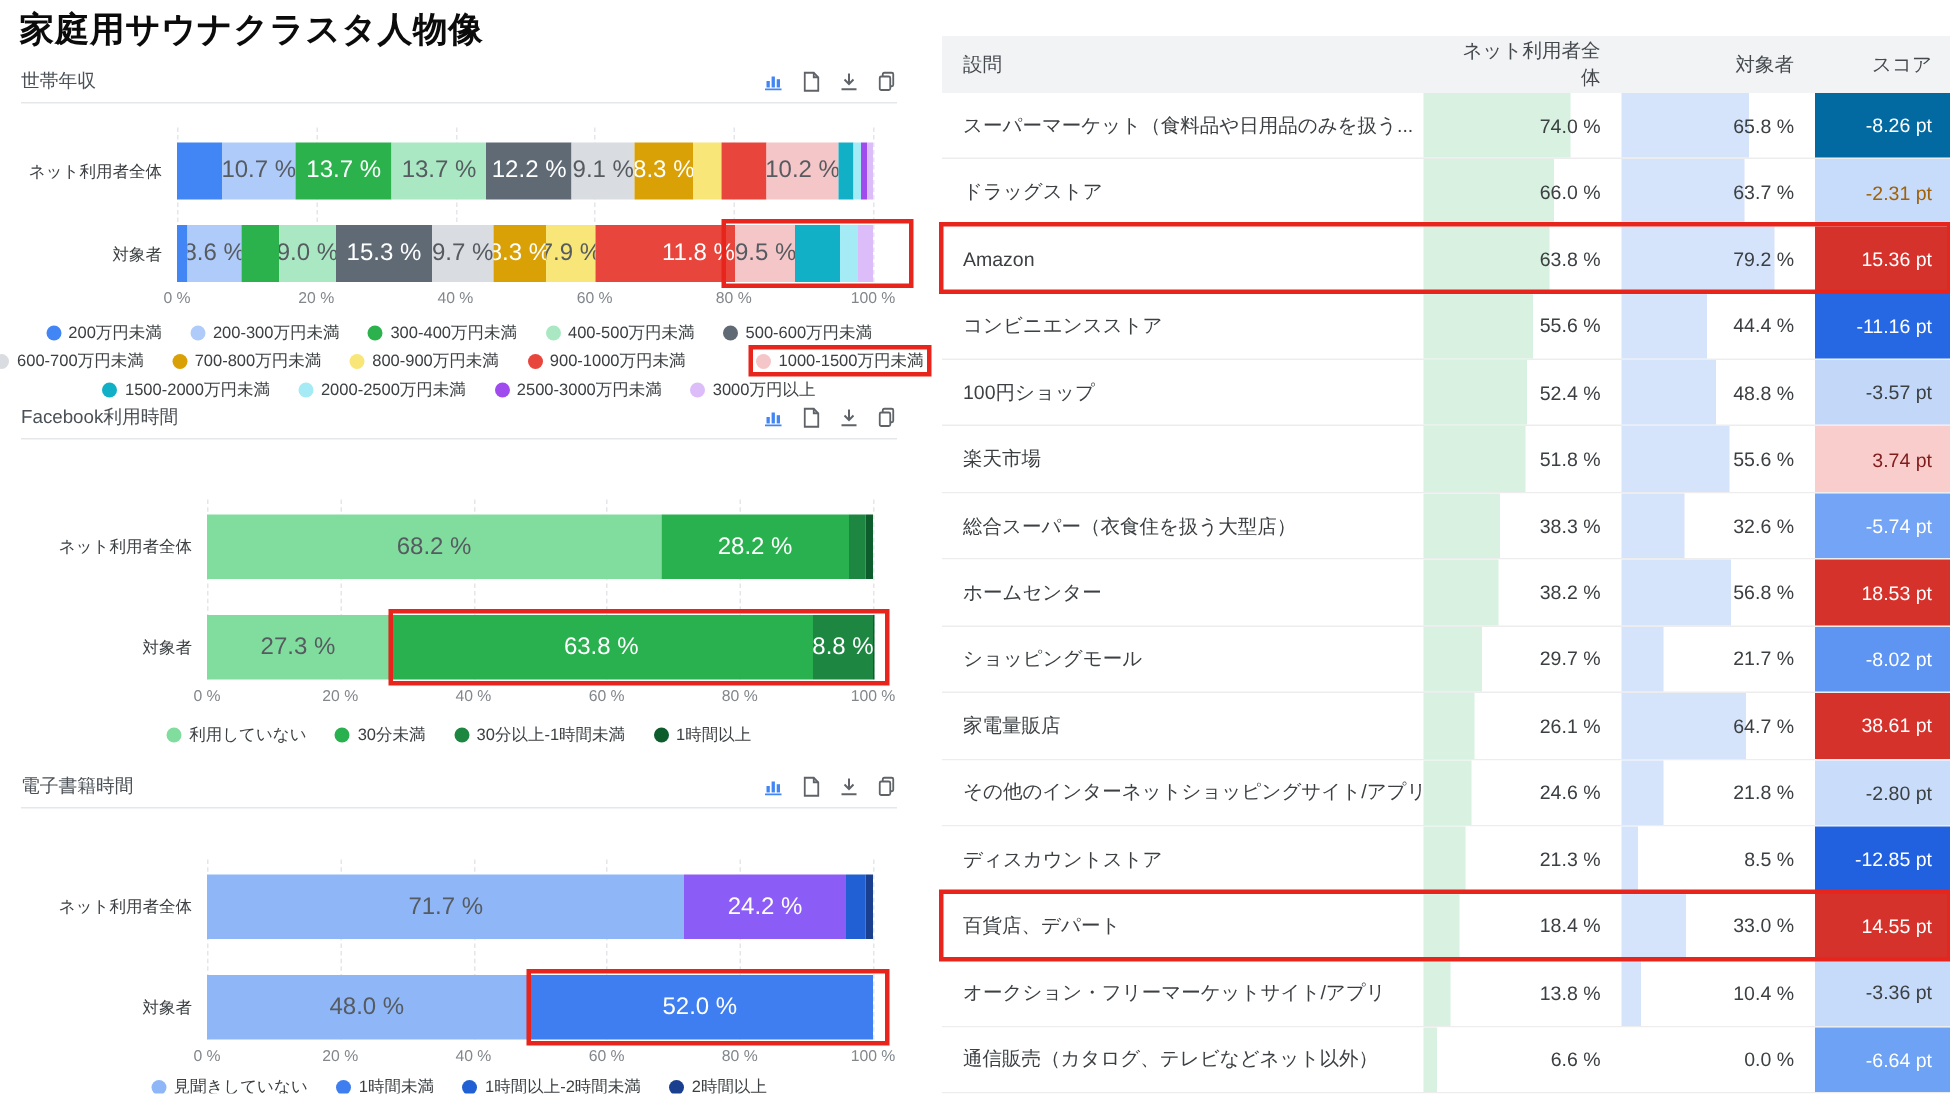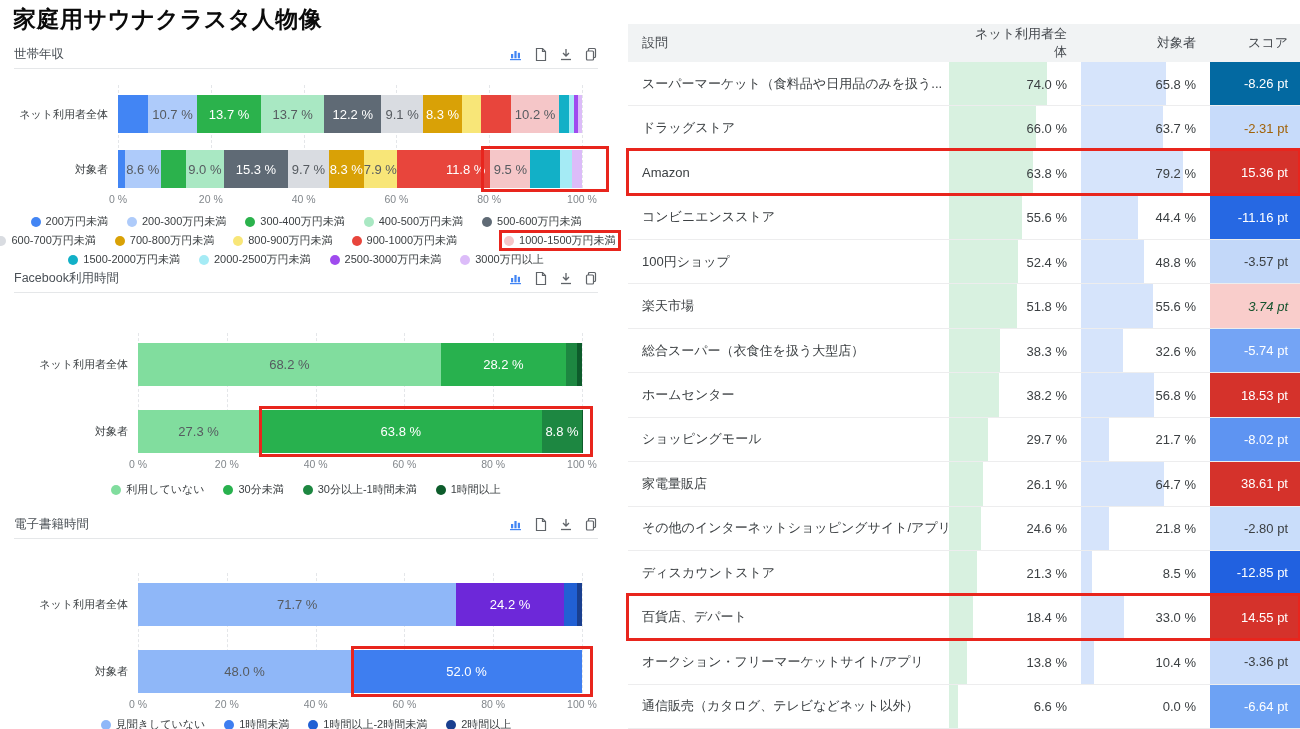--- a/index.html
+++ b/index.html
@@ -12,21 +12,21 @@
   .ctitle{font-size:12.5px;color:#4a5056;}
   .cicons{display:flex;gap:11px;align-items:center;}
   .cicons span{display:inline-flex;cursor:pointer;}
   .cdiv{border-bottom:1px solid #e5e7e9;margin-top:4px;}
   .plotarea{position:relative;padding-right:16px;}
   .gridlayer{position:absolute;right:16px;z-index:0;}
   .gl{position:absolute;top:0;bottom:0;border-left:1px dashed #e4e6e9;}
   .crow{display:flex;align-items:center;position:relative;z-index:1;}
   .rlabel{text-align:right;padding-right:10px;font-size:11px;color:#3c4043;box-sizing:border-box;flex:none;}
   .rbar{flex:1;position:relative;display:flex;}
-  .seg{height:100%;display:flex;align-items:center;justify-content:center;font-size:13px;white-space:nowrap;overflow:hidden;}
+  .seg{height:100%;display:flex;align-items:center;justify-content:center;font-size:16px;white-space:nowrap;overflow:hidden;}
   .seg.dk{color:#565b60;}
   .seg.lt{color:#fff;}
   .hbox{position:absolute;top:-4px;bottom:-4px;border:3px solid #e8251d;z-index:5;pointer-events:none;}
   .axisflex{display:flex;margin-top:5px;}
   .axis{flex:1;position:relative;height:14px;font-size:10.5px;color:#82878c;margin-right:16px;}
   .axis span{position:absolute;transform:translateX(-50%);white-space:nowrap;}
   .lrow{display:flex;justify-content:center;gap:4px 15px;margin-top:4px;font-size:11px;color:#3c4043;flex-wrap:nowrap;}
   .litem{display:flex;align-items:center;gap:5px;white-space:nowrap;padding:0 2px;}
   .litem.lhl{outline:3px solid #e8251d;margin-left:28px;}
   .dot{width:10px;height:10px;border-radius:50%;display:inline-block;flex:none;}
@@ -341,21 +341,21 @@
             <div class="gl" style="left: 20%;"></div>
             <div class="gl" style="left: 40%;"></div>
             <div class="gl" style="left: 60%;"></div>
             <div class="gl" style="left: 80%;"></div>
             <div class="gl" style="left: 100%;"></div>
           </div>
           <div class="crow" style="margin-bottom: 24px;">
             <span class="rlabel" style="width: 124px;">ネット利用者全体</span>
             <div class="rbar" style="height: 43px;">
               <div class="seg dk" style="width: 71.7%; background: rgb(143, 183, 248);">71.7 %</div>
-              <div class="seg lt" style="width: 24.2%; background: #6d28d9;">24.2 %</div>
+              <div class="seg lt" style="width: 24.2%; background: #8b5cf6;">24.2 %</div>
               <div class="seg lt" style="width: 2.9%; background: rgb(33, 96, 212);"></div>
               <div class="seg lt" style="width: 1.2%; background: rgb(26, 63, 143);"></div>
             </div>
           </div>
           <div class="crow">
             <span class="rlabel" style="width: 124px;">対象者</span>
             <div class="rbar" style="height: 43px;">
               <div class="seg dk" style="width: 48%; background: rgb(143, 183, 248);">48.0 %</div>
               <div class="seg lt" style="width: 52%; background: rgb(62, 126, 240);">52.0 %</div>
               <div class="hbox" style="left: 48%; width: 53.2%;"></div>
@@ -478,21 +478,21 @@
           <span>楽天市場</span>
         </div>
         <div class="ncell n1">
           <div class="fill" style="width: 51.8%; background: rgb(216, 241, 224);"></div>
           <span class="num">51.8 %</span>
         </div>
         <div class="ncell n2">
           <div class="fill" style="width: 55.6%; background: rgb(214, 228, 251);"></div>
           <span class="num">55.6 %</span>
         </div>
-        <div class="scell" style="background: rgb(249, 205, 203); color: #14532d; font-style: italic;">3.74 pt</div>
+        <div class="scell" style="background: rgb(249, 205, 203); color: #7f1d1d;">3.74 pt</div>
       </div>
       <div class="trow">
         <div class="qcell">
           <span>総合スーパー（衣食住を扱う大型店）</span>
         </div>
         <div class="ncell n1">
           <div class="fill" style="width: 38.3%; background: rgb(216, 241, 224);"></div>
           <span class="num">38.3 %</span>
         </div>
         <div class="ncell n2">

